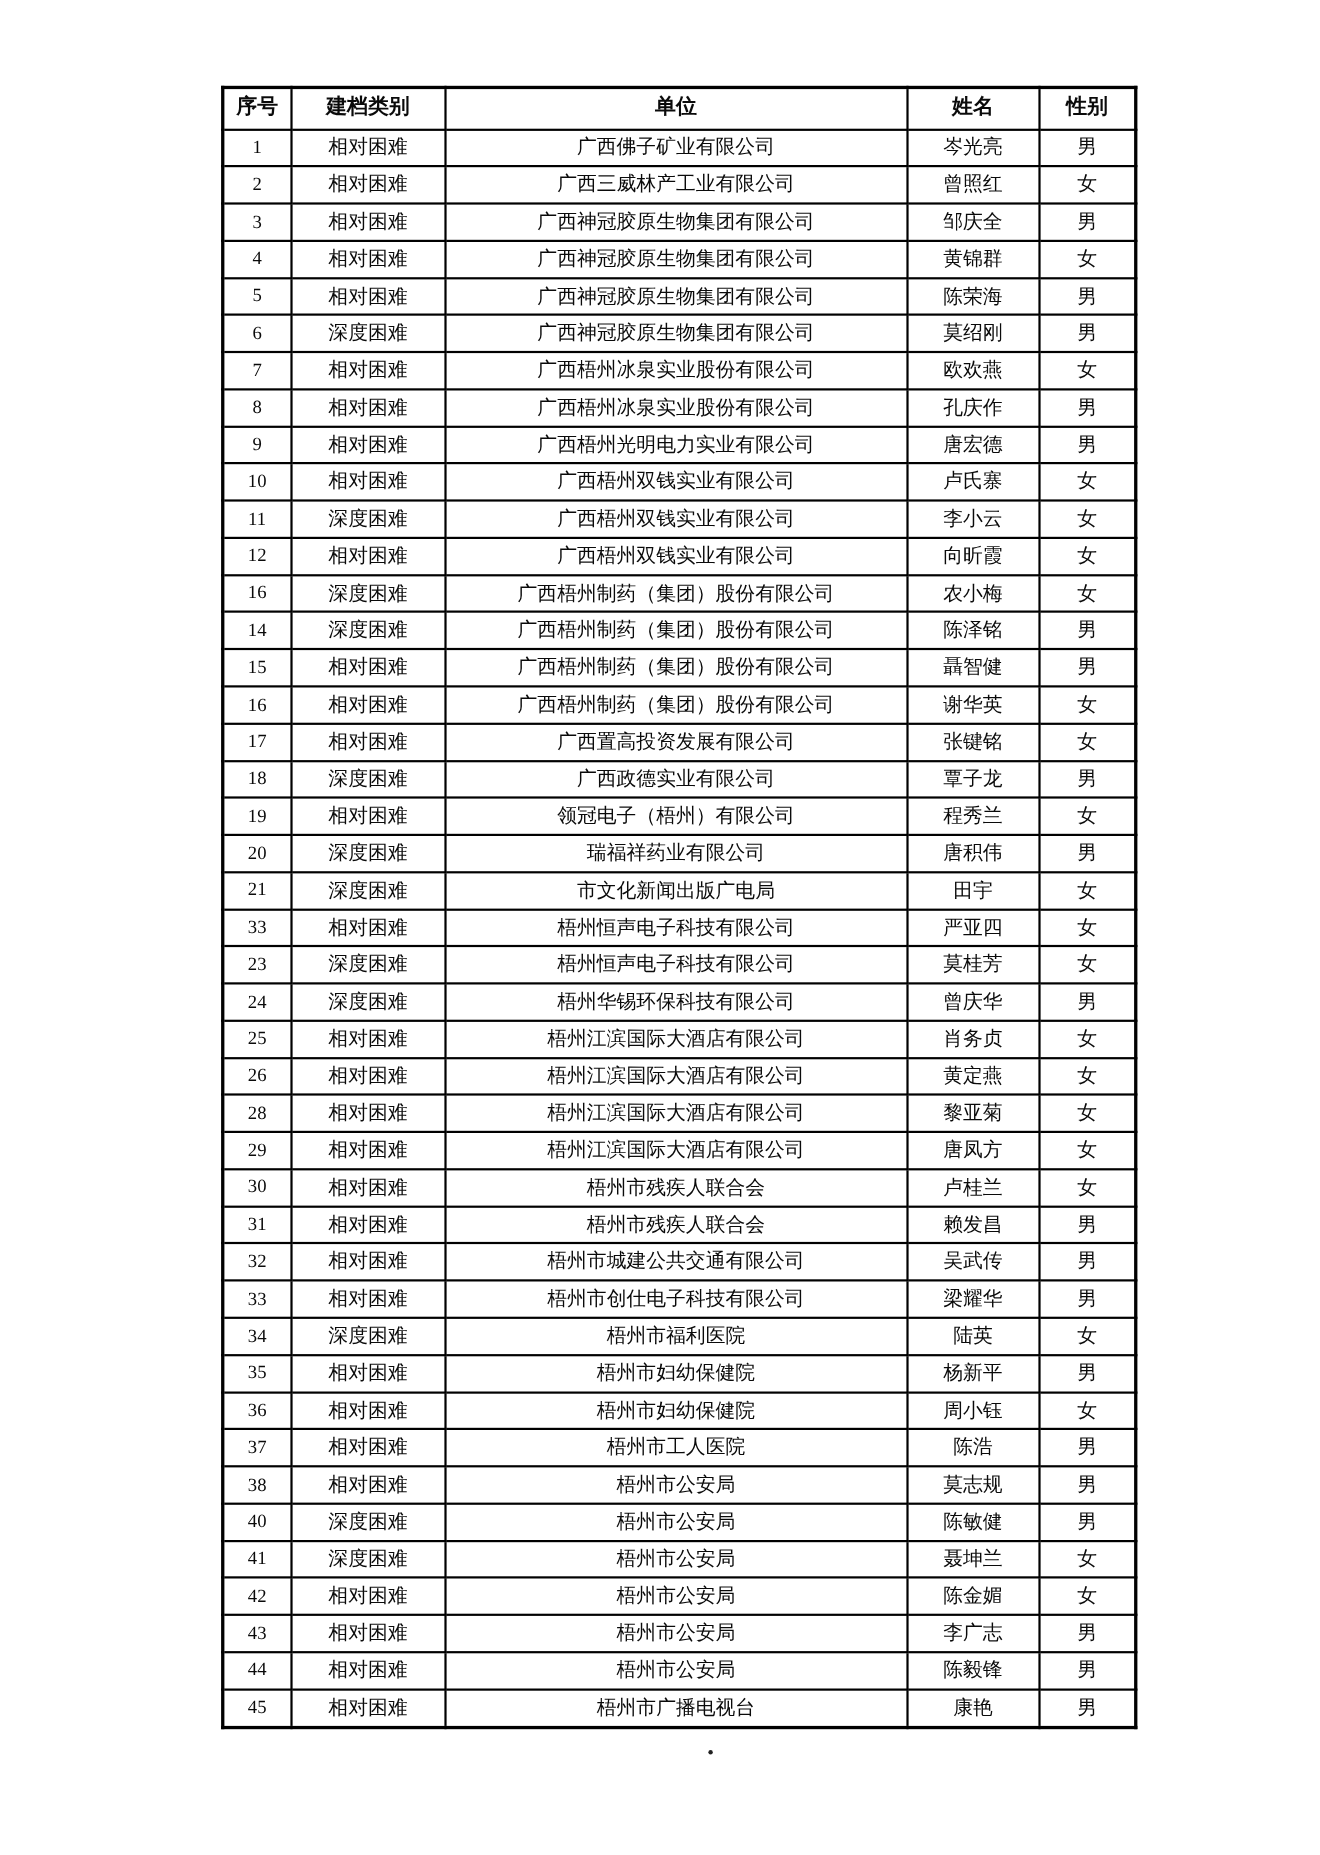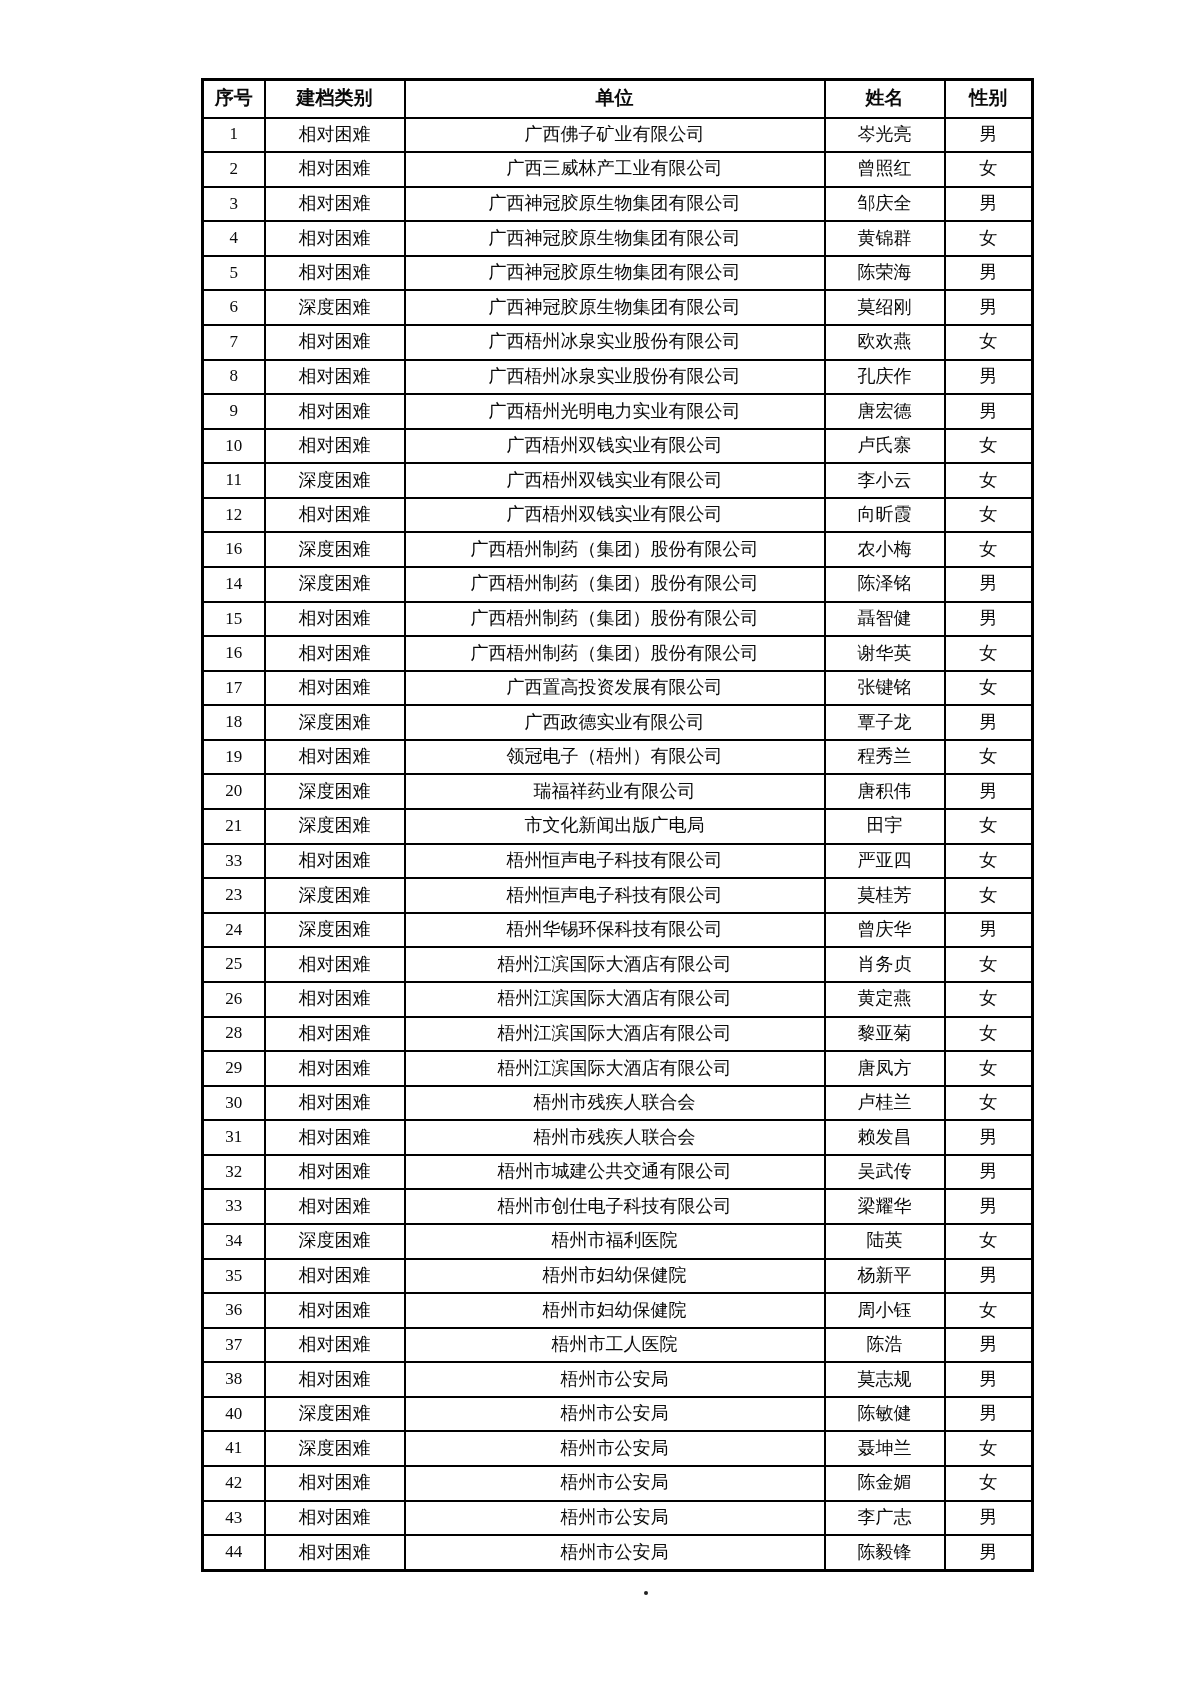--- a/index.html
+++ b/index.html
@@ -364,16 +364,23 @@
           <td class="cell-name">李广志</td>
           <td class="cell-gender">男</td>
         </tr>
         <tr>
           <td class="cell-index">44</td>
           <td class="cell-category">相对困难</td>
           <td class="cell-unit">梧州市公安局</td>
           <td class="cell-name">陈毅锋</td>
           <td class="cell-gender">男</td>
         </tr>
+        <tr>
+          <td class="cell-index">45</td>
+          <td class="cell-category">相对困难</td>
+          <td class="cell-unit">梧州市广播电视台</td>
+          <td class="cell-name">康艳</td>
+          <td class="cell-gender">男</td>
+        </tr>
       </tbody>
   </table>
   <div class="stray-mark"></div>
 </div>
 
 </body></html>

